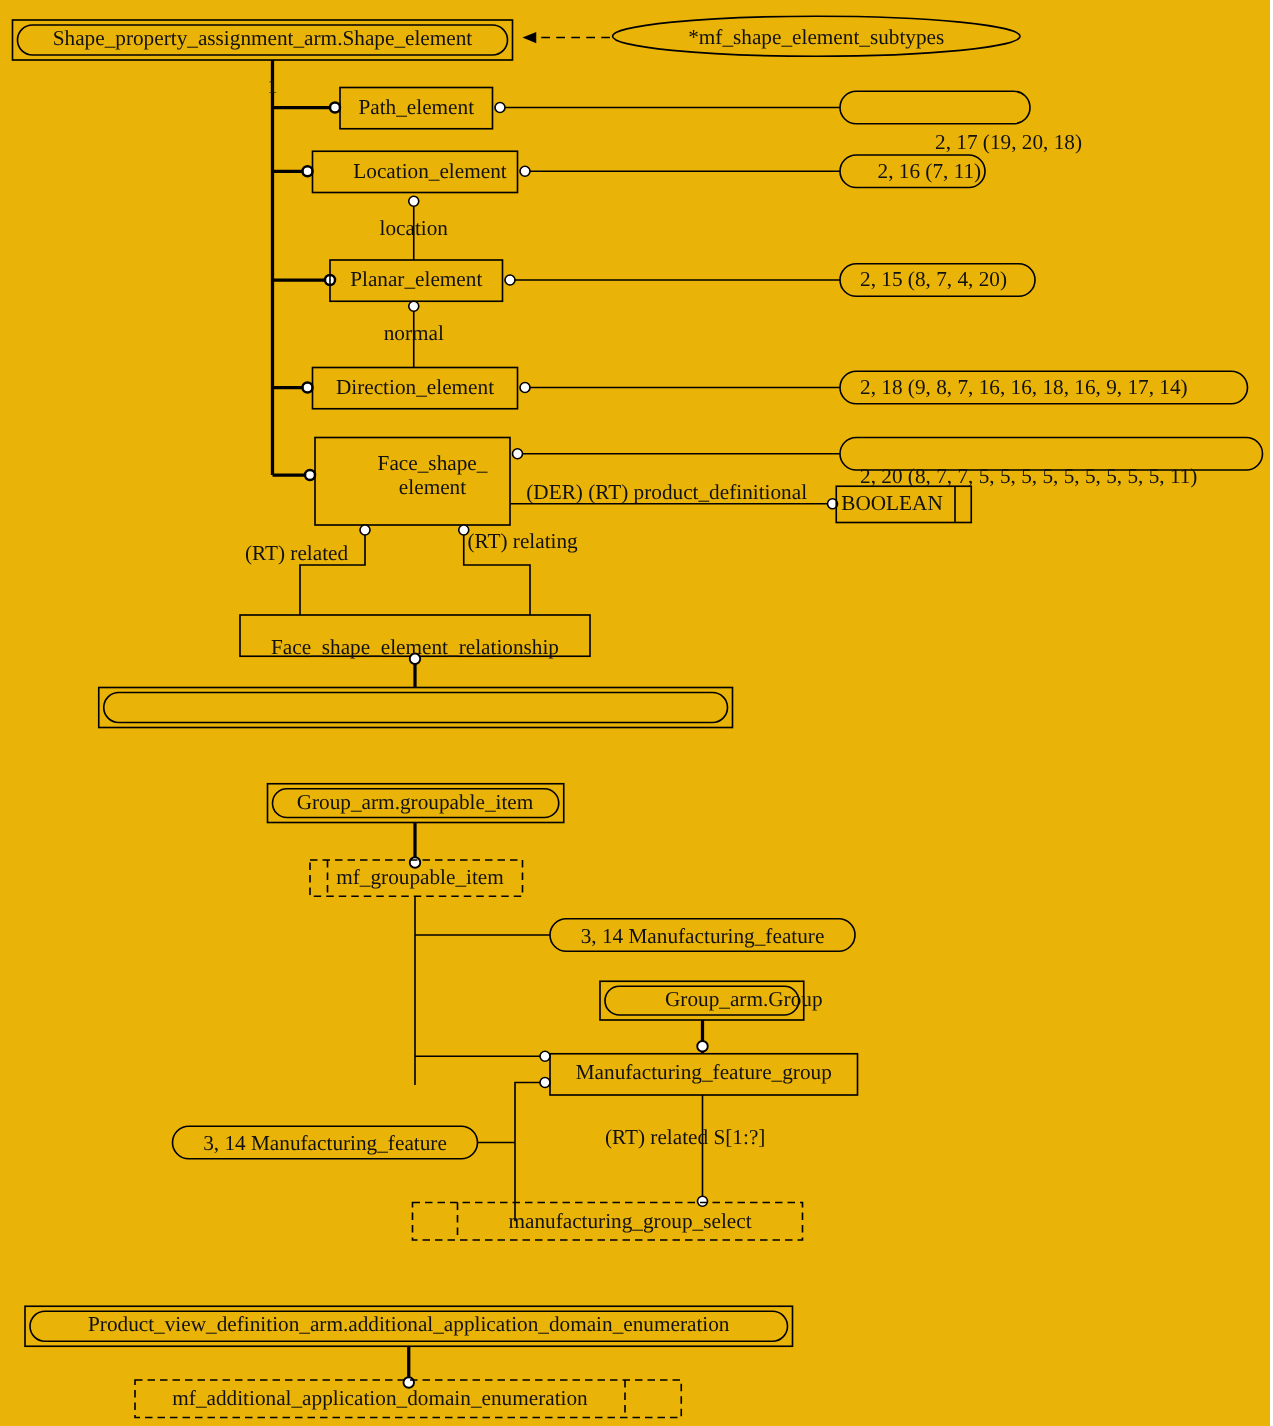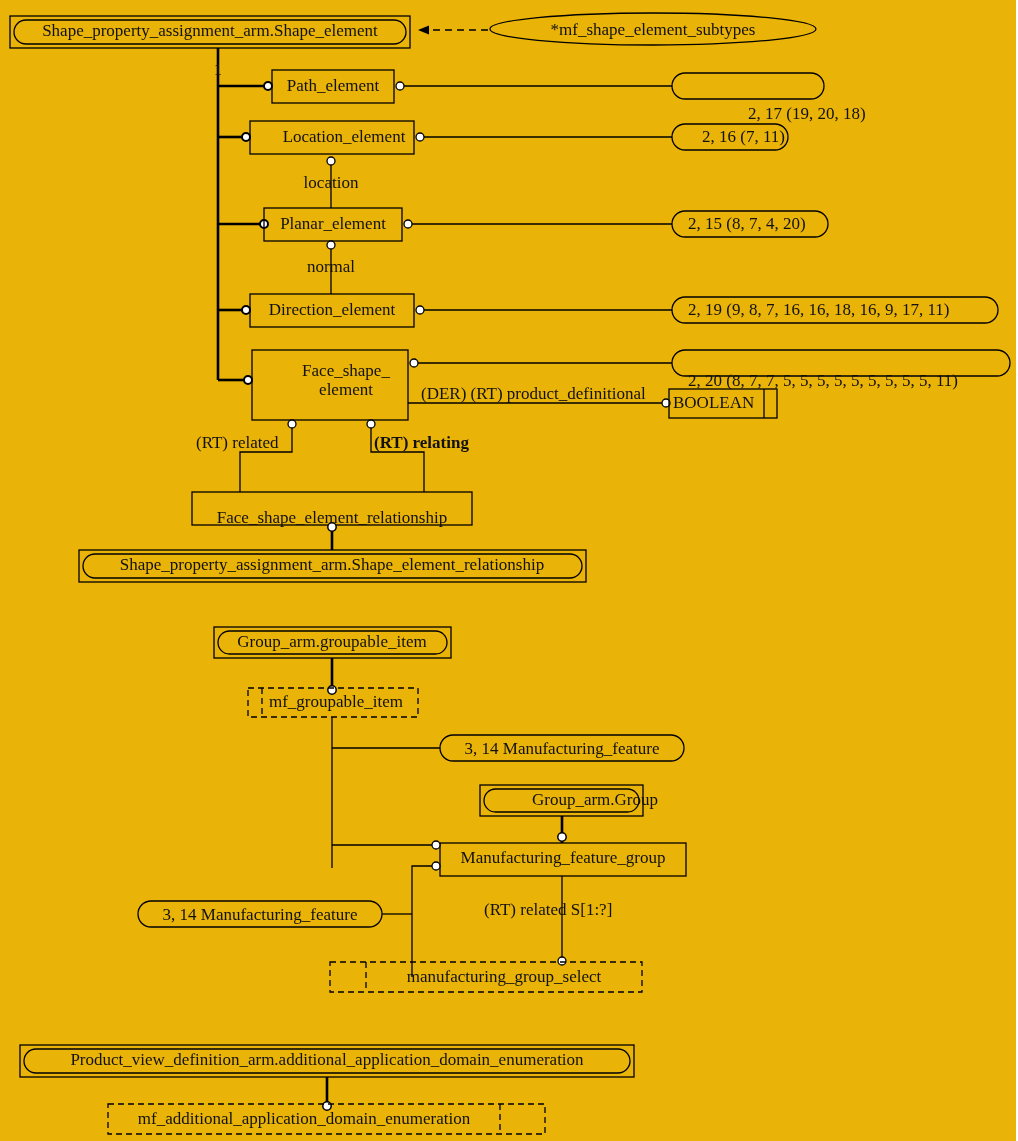--- a/index.html
+++ b/index.html
@@ -193,35 +193,34 @@
   <div class="lbl c" style="left:331px; top:174px;">location</div>
 
   <div class="lbl c" style="left:331px; top:258px;">normal</div>
 
   <div class="lbl" style="left:748px; top:77px;margin-top:28px;" style2="">2, 17 (19, 20, 18)</div>
 
   <div class="lbl" style="left:688px; top:128px;margin-left:14px;">2, 16 (7, 11)</div>
 
   <div class="lbl" style="left:688px; top:215px;">2, 15 (8, 7, 4, 20)</div>
 
-  <div class="lbl" style="left:688px; top:301px;">2, 19 (9, 8, 7, 16, 16, 18, 16, 9, 17, 11)</div>
+  <div class="lbl" style="left:688px; top:301px;">2, 18 (9, 8, 7, 16, 16, 18, 16, 9, 17, 14)</div>
 
   <div class="lbl" style="left:688px; top:372px;text-align:center;">2, 20 (8, 7, 7, 5, 5, 5, 5, 5, 5, 5, 5, 5, 11)</div>
 
   <div class="lbl" style="left:421px; top:385px;">(DER) (RT) product_definitional</div>
 
   <div class="lbl" style="left:673px; top:394px;">BOOLEAN</div>
 
   <div class="lbl" style="left:196px; top:434px;">(RT) related</div>
 
-  <div class="lbl" style="left:374px; top:434px;font-weight:bold;">(RT) relating</div>
+  <div class="lbl" style="left:374px; top:424px;">(RT) relating</div>
 
   <div class="lbl c" style="left:332px; top:509px;">Face_shape_element_relationship</div>
 
-  <div class="lbl c" style="left:332px; top:556px;">Shape_property_assignment_arm.Shape_element_relationship</div>
 
   <div class="lbl c" style="left:332px; top:633px;">Group_arm.groupable_item</div>
 
   <div class="lbl c" style="left:336px; top:693px;">mf_groupable_item</div>
 
   <div class="lbl c" style="left:562px; top:740px;">3, 14 Manufacturing_feature</div>
 
   <div class="lbl c" style="left:561px; top:791px;margin-left:34px;">Group_arm.Group</div>
 
   <div class="lbl c" style="left:563px; top:849px;">Manufacturing_feature_group</div>

